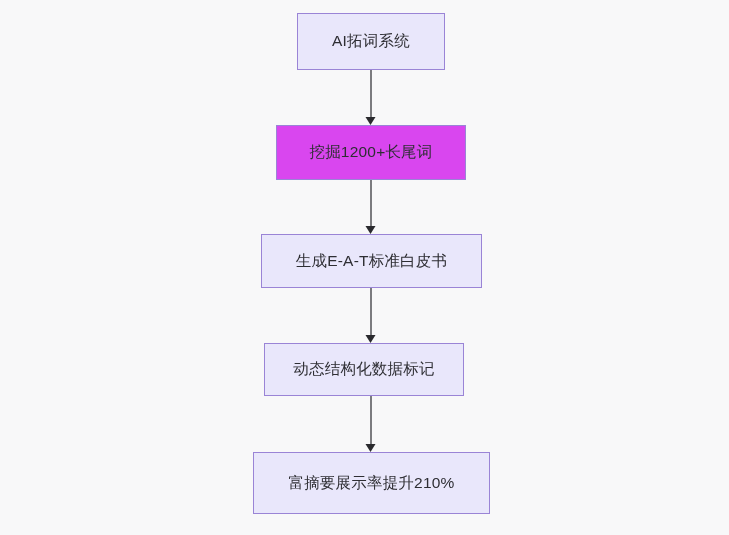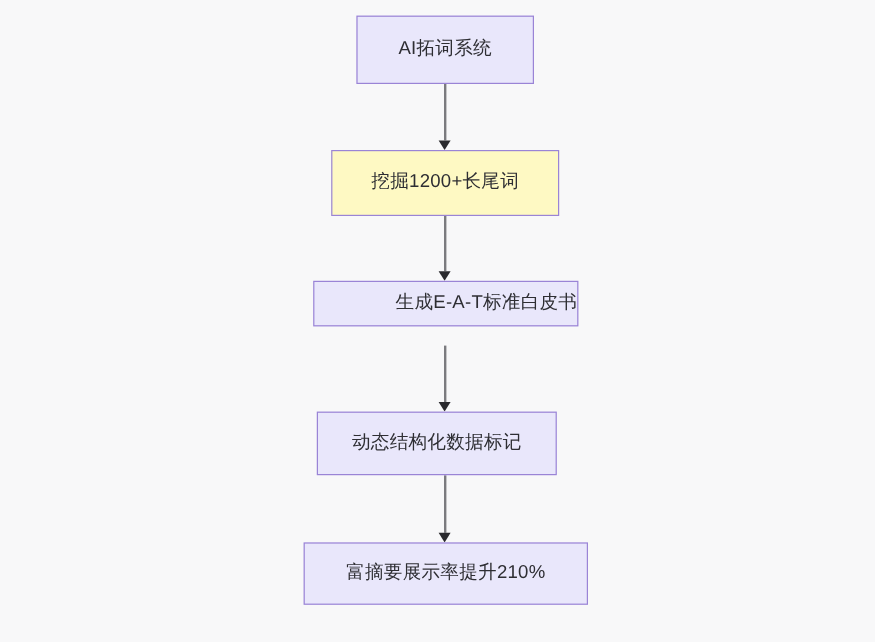--- a/index.html
+++ b/index.html
@@ -78,26 +78,26 @@
     <div class="edge-head" style="top: 47px; border-top-color: rgb(42, 42, 46);"></div>
   </div>
   <div class="edge" style="left: 371px; top: 396px;">
     <div class="edge-line" style="height: 48px; background: rgb(123, 123, 127);"></div>
     <div class="edge-head" style="top: 48px; border-top-color: rgb(42, 42, 46);"></div>
   </div>
 
   <div class="node" style="left: 297px; top: 13px; width: 148px; height: 57px; background: rgb(233, 231, 251); border-color: rgb(154, 132, 214); color: rgb(46, 46, 51);">
     <span class="node-label">AI拓词系统</span>
   </div>
-  <div class="node" style="left: 276px; top: 125px; width: 190px; height: 55px; background: #fef9c3; border-color: rgb(154, 132, 214); color: rgb(46, 46, 51);">
+  <div class="node" style="left: 276px; top: 125px; width: 190px; height: 55px; background: #d946ef; border-color: rgb(154, 132, 214); color: rgb(46, 46, 51);">
     <span class="node-label">挖掘1200+长尾词</span>
   </div>
-  <div class="node" style="left: 261px; top: 234px; width: 221px; height: 38px; background: rgb(233, 231, 251); border-color: rgb(154, 132, 214); color: rgb(46, 46, 51); justify-content: flex-end;">
+  <div class="node" style="left: 261px; top: 234px; width: 221px; height: 54px; background: rgb(233, 231, 251); border-color: rgb(154, 132, 214); color: rgb(46, 46, 51);">
     <span class="node-label">生成E-A-T标准白皮书</span>
   </div>
   <div class="node" style="left: 264px; top: 343px; width: 200px; height: 53px; background: rgb(233, 231, 251); border-color: rgb(154, 132, 214); color: rgb(46, 46, 51);">
     <span class="node-label">动态结构化数据标记</span>
   </div>
-  <div class="node" style="left: 253px; top: 452px; width: 237px; height: 52px; background: rgb(233, 231, 251); border-color: rgb(154, 132, 214); color: rgb(46, 46, 51);">
+  <div class="node" style="left: 253px; top: 452px; width: 237px; height: 62px; background: rgb(233, 231, 251); border-color: rgb(154, 132, 214); color: rgb(46, 46, 51);">
     <span class="node-label">富摘要展示率提升210%</span>
   </div>
 
 </div>
 
 </body></html>

